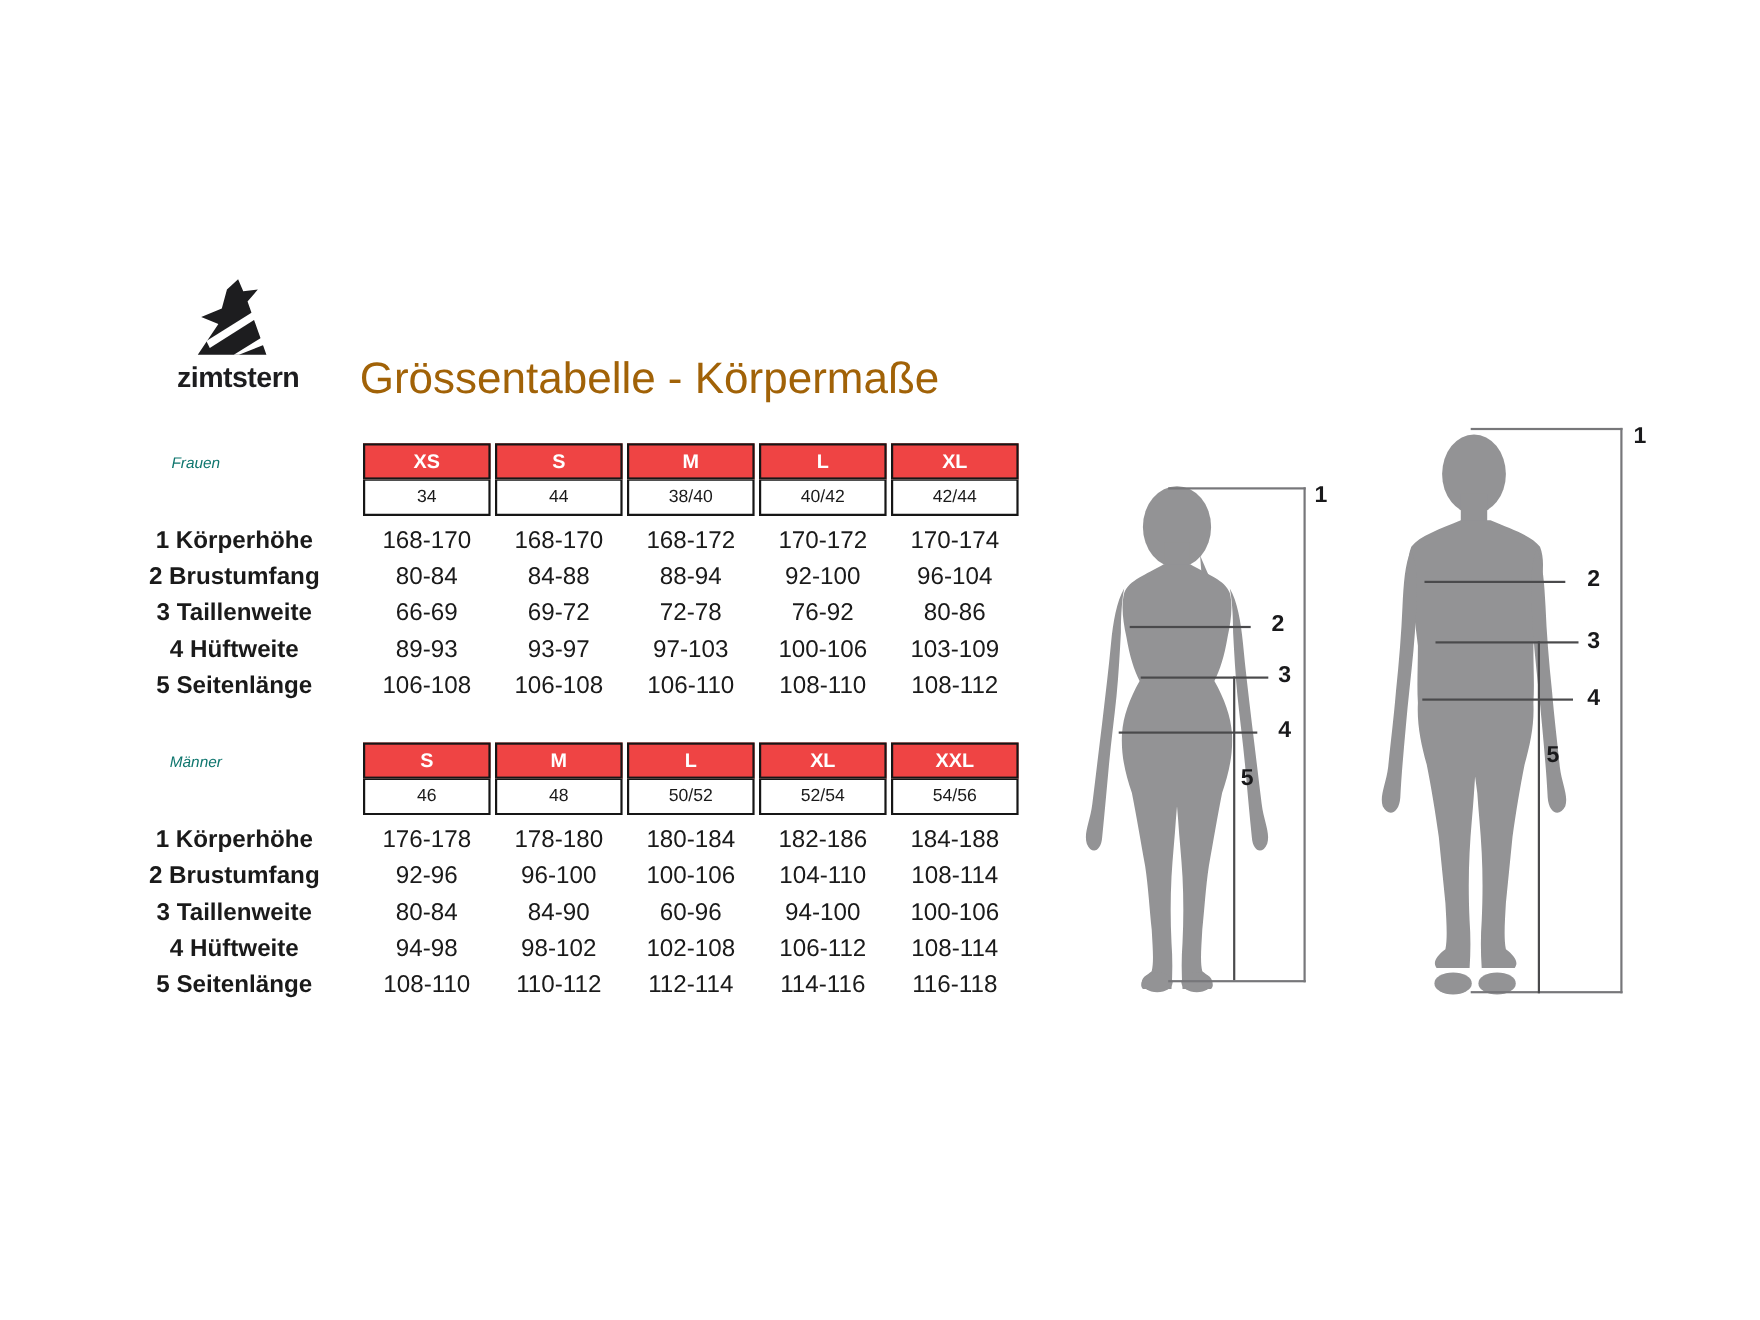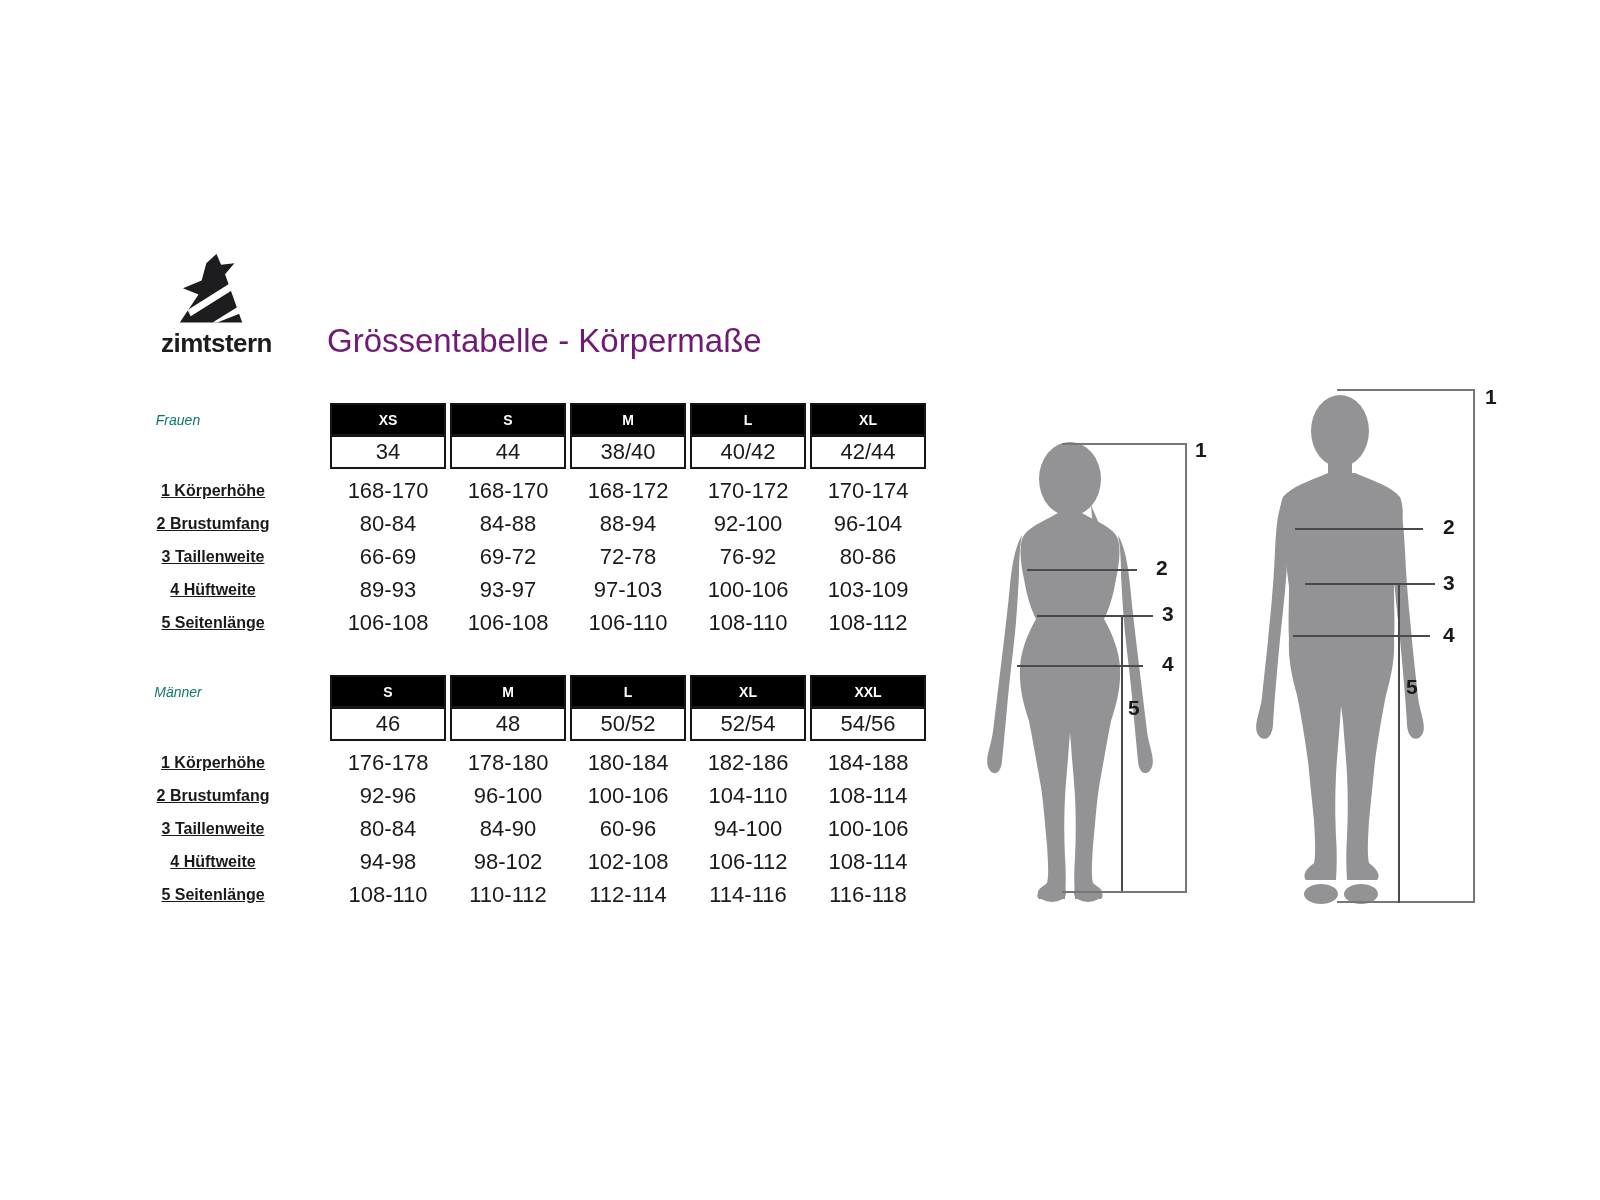--- a/index.html
+++ b/index.html
@@ -6,35 +6,35 @@
   body{
     width:1600px;height:1200px;position:relative;background:#ffffff;
     font-family:"Liberation Sans",sans-serif;color:#1a1a1a;overflow:hidden;
   }
   
   .logo-box{position:absolute;left:172px;top:250px;width:78px;height:108px;}
   .logo-mark{position:absolute;left:0;top:0;width:78px;height:78px;}
   .logo-word{position:absolute;left:-22px;top:78px;width:122px;text-align:right;
     font-weight:700;font-size:26px;letter-spacing:-0.5px;color:#1d1d1f;}
   
-  .page-title{position:absolute;left:327px;top:322px;font-size:33px;color:#701a75;}
+  .page-title{position:absolute;left:327px;top:322px;font-size:40px;color:#a16207;}
   
   .size-table{position:absolute;left:98px;width:830px;display:grid;
     grid-template-columns:230px repeat(5,120px);
     grid-template-rows:33px 33px 5px repeat(5,33px);}
   .tbl-frauen{top:403px;}
   .tbl-maenner{top:675px;}
   .size-table>div{display:flex;align-items:center;justify-content:center;}
   .grp{justify-content:flex-end;padding-right:70px;font-size:14px;color:#0f766e;font-style:italic;}
-  .hd{background:#000000;color:#ffffff;font-weight:700;font-size:14px;
+  .hd{background:#ef4444;color:#ffffff;font-weight:700;font-size:18px;
     border:2px solid #161616;margin:0 2px;}
-  .eu{background:#ffffff;color:#1a1a1a;font-size:22px;
+  .eu{background:#ffffff;color:#1a1a1a;font-size:16px;
     border:2px solid #161616;border-top-width:1px;margin:0 2px;}
   .spacer{grid-column:1 / -1;}
-  .rl{justify-content:flex-start;font-weight:700;font-size:16px;text-decoration:underline;}
+  .rl{justify-content:flex-start;font-weight:700;font-size:22px;}
   .v{font-size:22px;}
   
   .figure{position:absolute;}
   .fig-female{left:975px;top:435px;width:250px;height:470px;}
   .fig-male{left:1245px;top:380px;width:265px;height:535px;}
   .sil{position:absolute;}
   .hline{position:absolute;height:2px;background:#4a4a4c;}
   .vnum{position:absolute;width:2px;background:#4a4a4c;}
   .bline{position:absolute;background:#77777a;}
   .fig-num{position:absolute;font-weight:700;font-size:21px;color:#19191b;line-height:1;}

